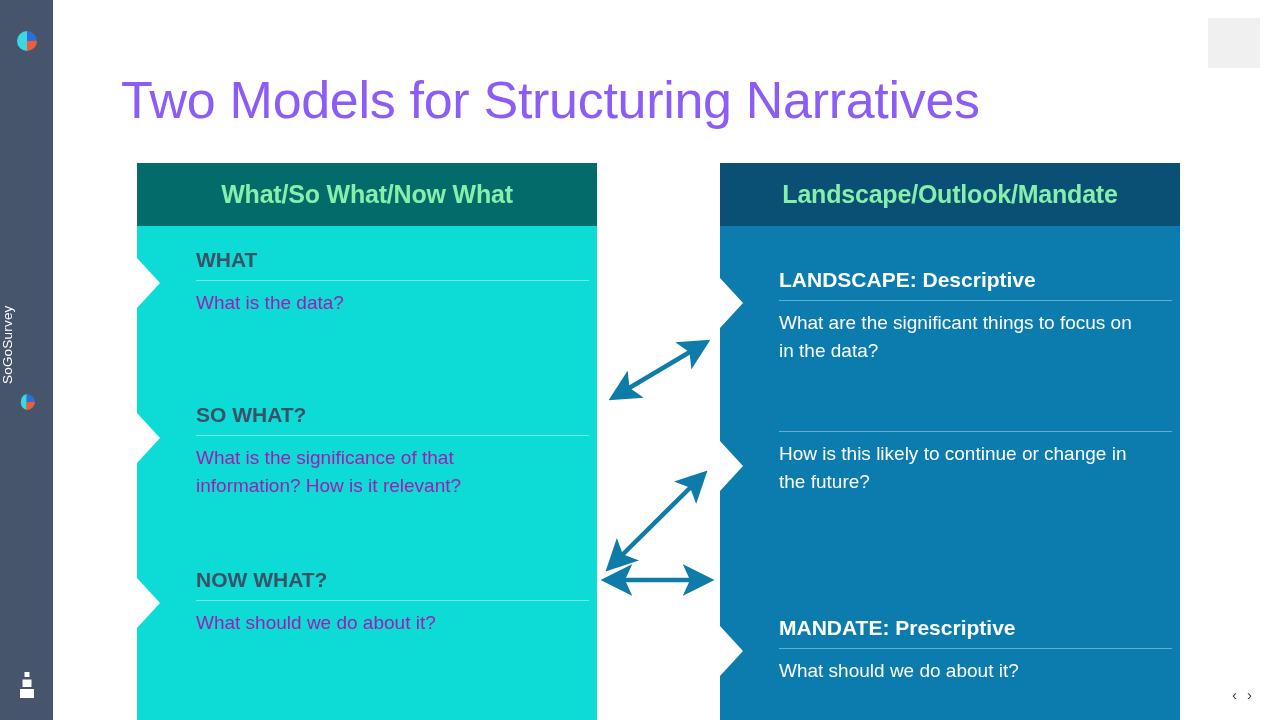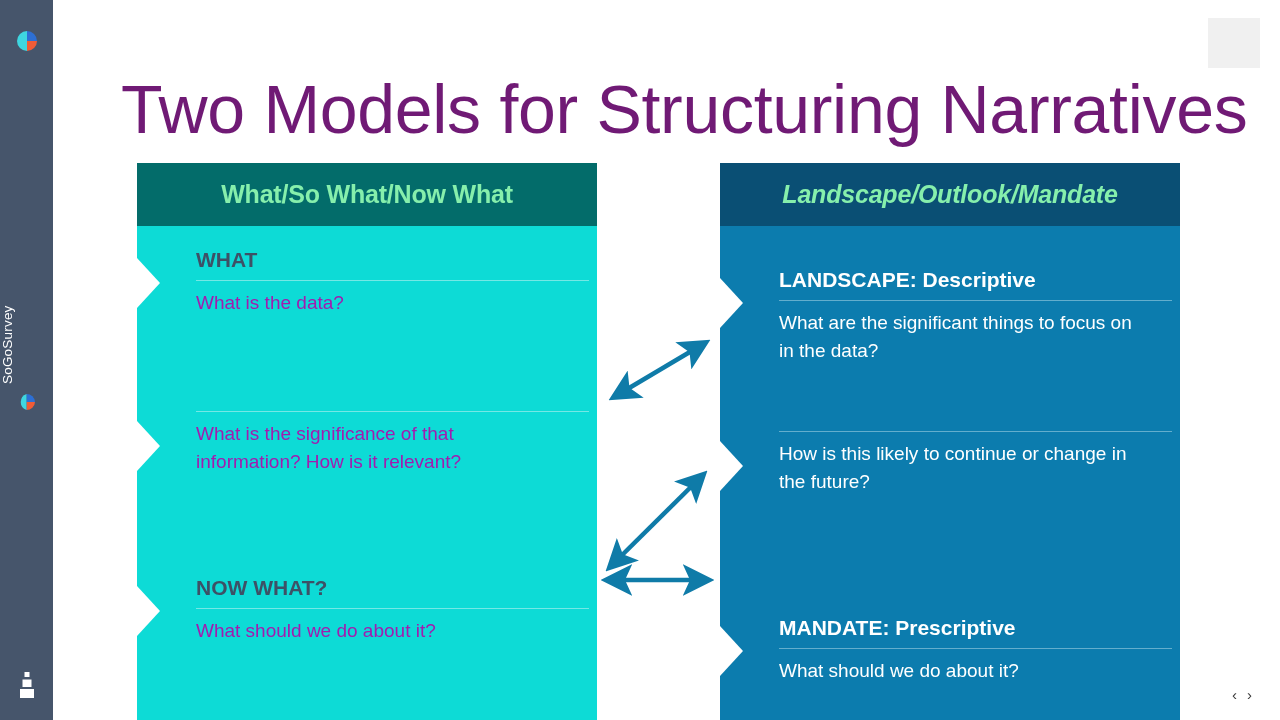--- a/index.html
+++ b/index.html
@@ -32,23 +32,23 @@
     transform: rotate(180deg);
     transform-origin: center;
     height: 90px;
     display: flex; align-items: flex-start; justify-content: center;
   }
   .stack-icon { position: absolute; left: 18px; bottom: 22px; width: 18px; height: 26px; }
 
   
   .slide-title {
     position: absolute; left: 121px; top: 70px;
-    font-size: 68px;
+    font-size: 52px;
     font-weight: 400;
-    color: #701a75;
+    color: #8b5cf6;
     letter-spacing: -0.3px;
     white-space: nowrap;
   }
 
   
   .panel { position: absolute; }
   .panel-header {
     height: 63px;
     display: flex; align-items: center; justify-content: center;
     color: #86efac;
@@ -87,21 +87,21 @@
   
   .panel-left { left: 137px; top: 163px; width: 460px; }
   .panel-left .panel-header { background: #036c6a; }
   .panel-left .panel-body { background: #0ddbd6; height: 514px; padding-top: 22px; }
   .panel-left .section-title { color: #3d5166; }
   .panel-left .section-rule { background: #74e8e5; }
   .panel-left .section-text { color: #a21caf; }
 
   
   .panel-right { left: 720px; top: 163px; width: 460px; }
-  .panel-right .panel-header { background: #0a4f74; font-style: italic; }
+  .panel-right .panel-header { background: #0a4f74; }
   .panel-right .panel-body { background: #0c7cae; height: 514px; padding-top: 22px; }
   .panel-right .section-title { color: #ffffff; margin-top: 20px; }
   .panel-right .section-rule { background: #63aecd; }
   .panel-right .section-text { color: #ffffff; }
 
   .sec-1 { height: 155px; }
   .sec-2 { height: 165px; }
   .sec-3 { height: 150px; }
 
   
@@ -173,20 +173,21 @@
         </div>
       </div>
 
       <div class="section sec-2">
         <div class="section-arrow">
           <svg viewBox="0 0 23 50" width="23" height="50">
               <path d="M0 0 L23 25 L0 50 Z" fill="#ffffff"></path>
             </svg>
         </div>
         <div class="section-inner">
+          <div class="section-title">SO WHAT?</div>
           <div class="section-rule"></div>
           <div class="section-text">What is the significance of that information? How is it relevant?</div>
         </div>
       </div>
 
       <div class="section sec-3">
         <div class="section-arrow">
           <svg viewBox="0 0 23 50" width="23" height="50">
               <path d="M0 0 L23 25 L0 50 Z" fill="#ffffff"></path>
             </svg>

